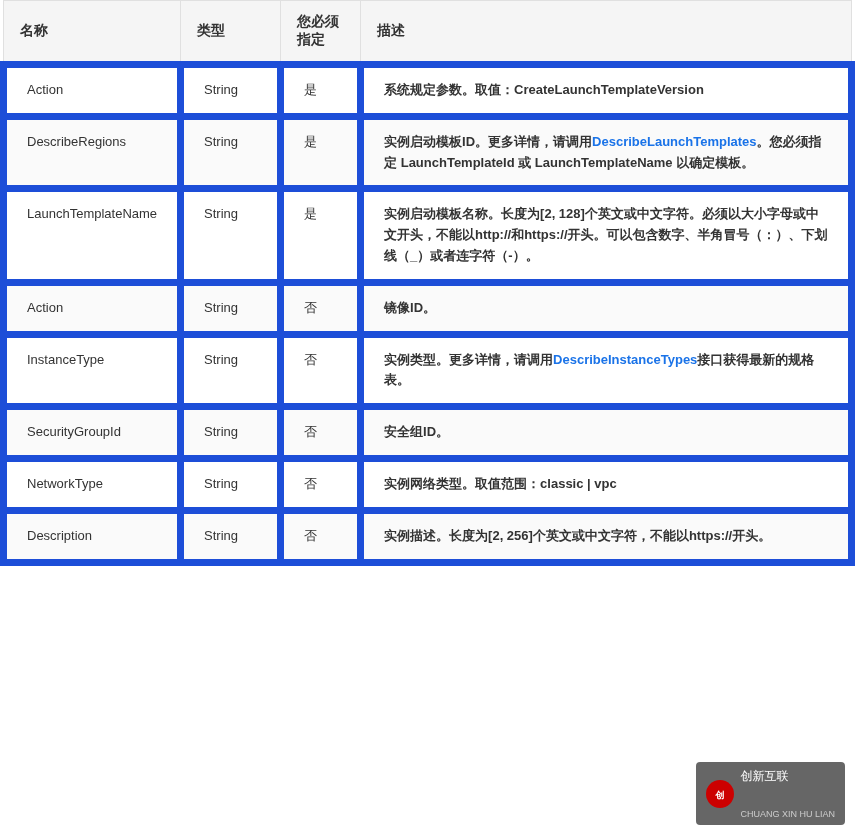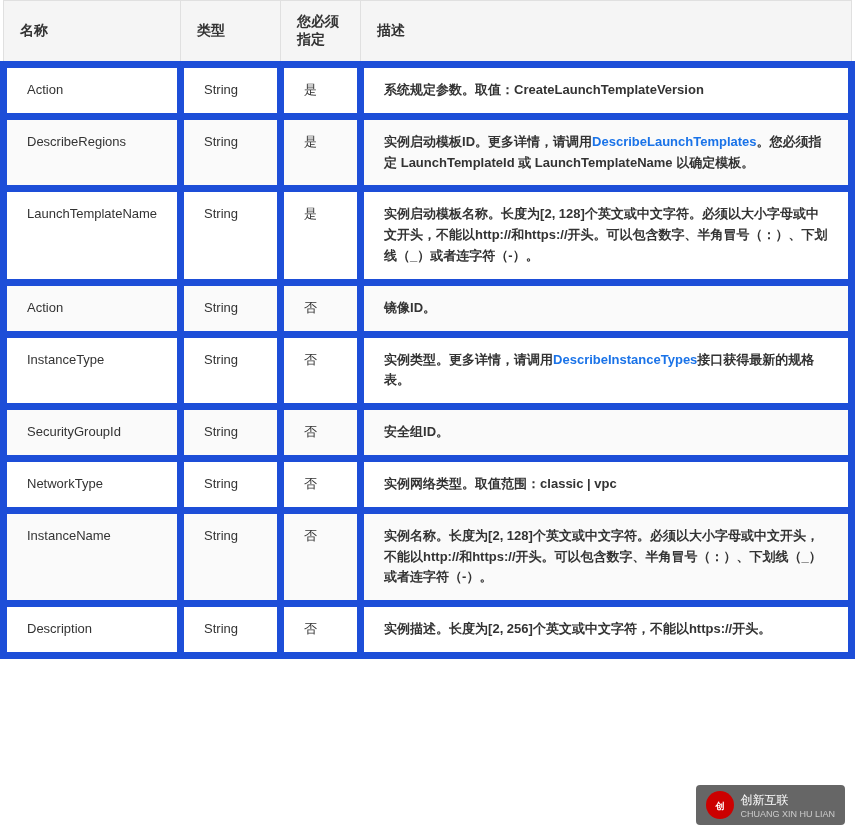--- a/index.html
+++ b/index.html
@@ -140,39 +140,33 @@
           <td class="col-required">否</td>
           <td class="col-desc">安全组ID。</td>
         </tr>
         <tr>
           <td class="col-name">NetworkType</td>
           <td class="col-type">String</td>
           <td class="col-required">否</td>
           <td class="col-desc">实例网络类型。取值范围：classic | vpc</td>
         </tr>
         <tr>
-          <td class="col-name">InstanceName</td>
-          <td class="col-type">String</td>
-          <td class="col-required">否</td>
-          <td class="col-desc">实例名称。长度为[2, 128]个英文或中文字符。必须以大小字母或中文开头，不能以http://和https://开头。可以包含数字、半角冒号（：）、下划线（_）或者连字符（-）。</td>
-        </tr>
-        <tr>
           <td class="col-name">Description</td>
           <td class="col-type">String</td>
           <td class="col-required">否</td>
           <td class="col-desc">实例描述。长度为[2, 256]个英文或中文字符，不能以https://开头。</td>
         </tr>
       </tbody>
   </table>
 </div>
 
 <div class="watermark">
   <div class="watermark-logo">
     <svg width="22" height="22" viewBox="0 0 22 22">
       <circle cx="11" cy="11" r="11" fill="#cc0000"></circle>
       <text x="11" y="15" text-anchor="middle" fill="white" font-size="9" font-weight="bold">创</text>
     </svg>
   </div>
   <div>
     <div>创新互联</div>
-    <div style="font-size:9px; color:#ccc;">CHUANG XIN HU LIAN</div>
+    <div style="font-size:9px; color:#ccc;margin-top:24px;">CHUANG XIN HU LIAN</div>
   </div>
 </div>
 
 </body></html>

